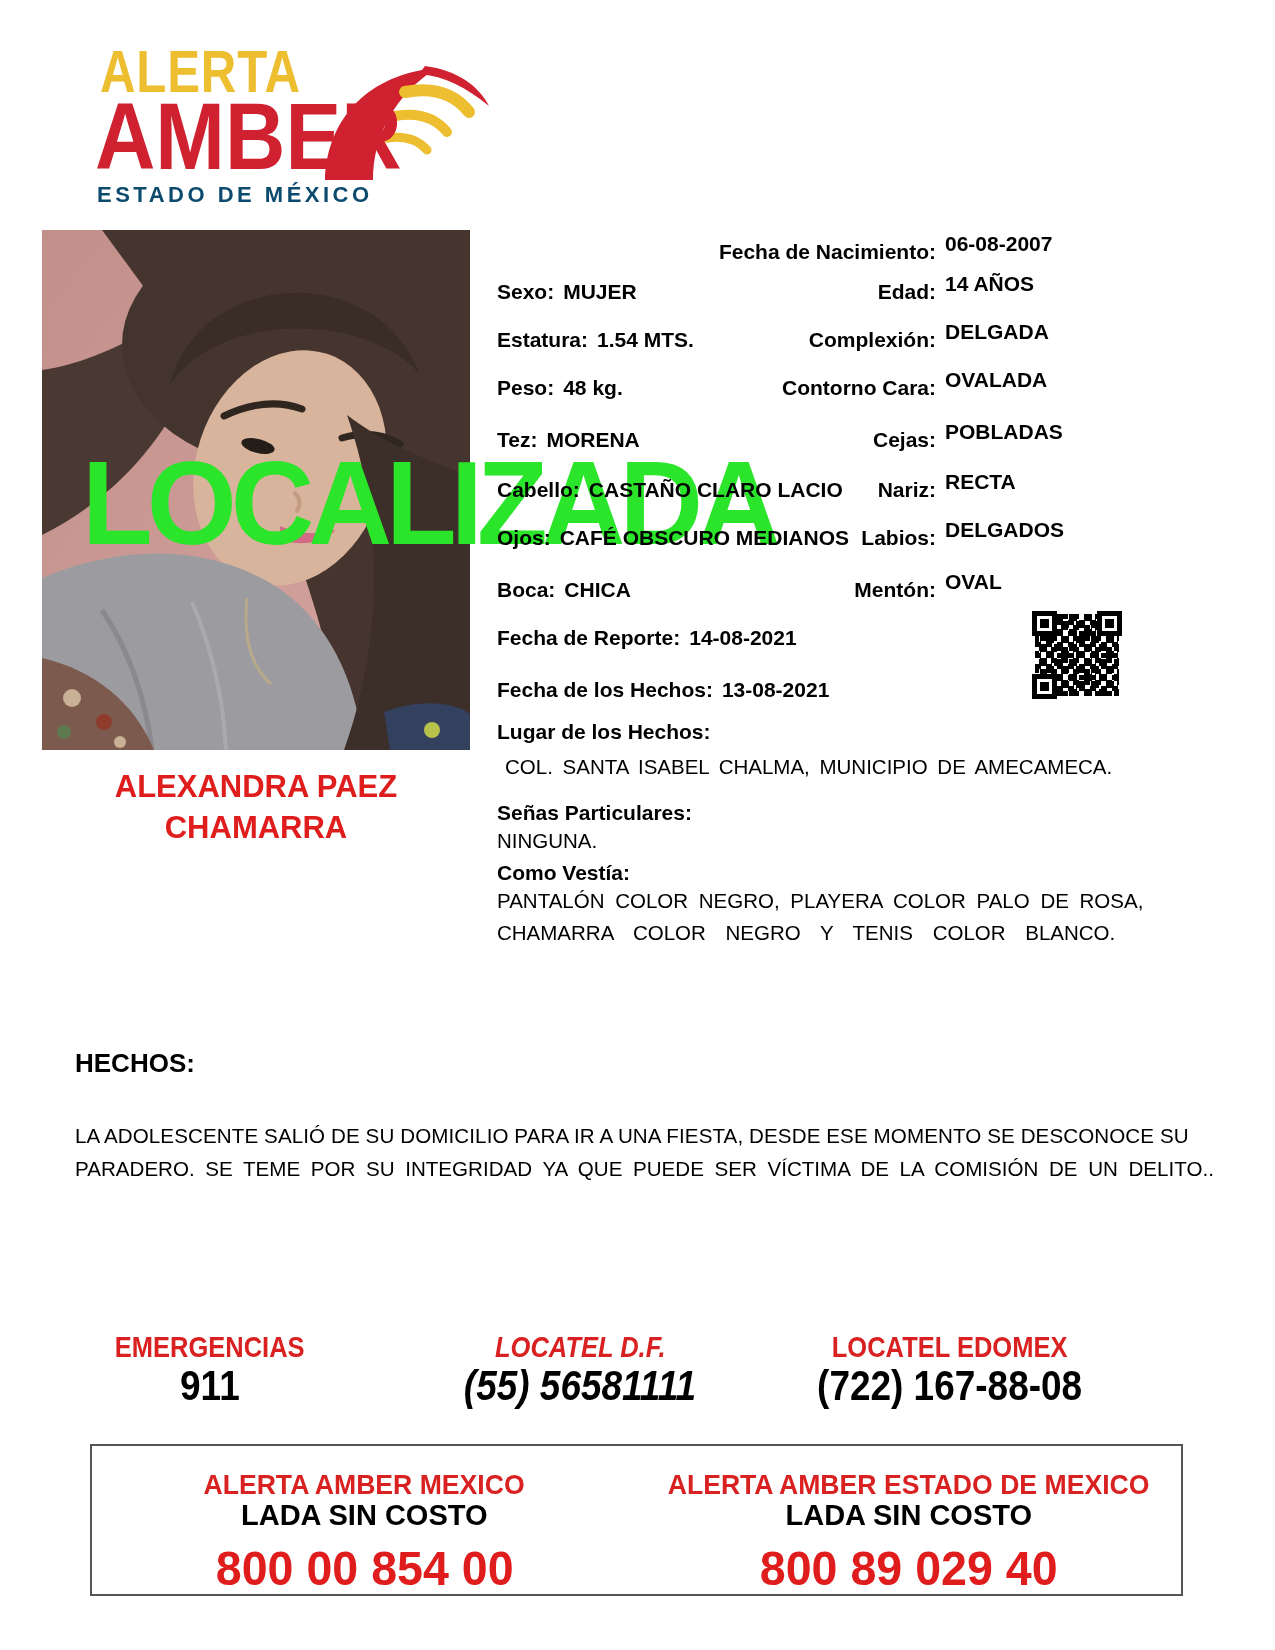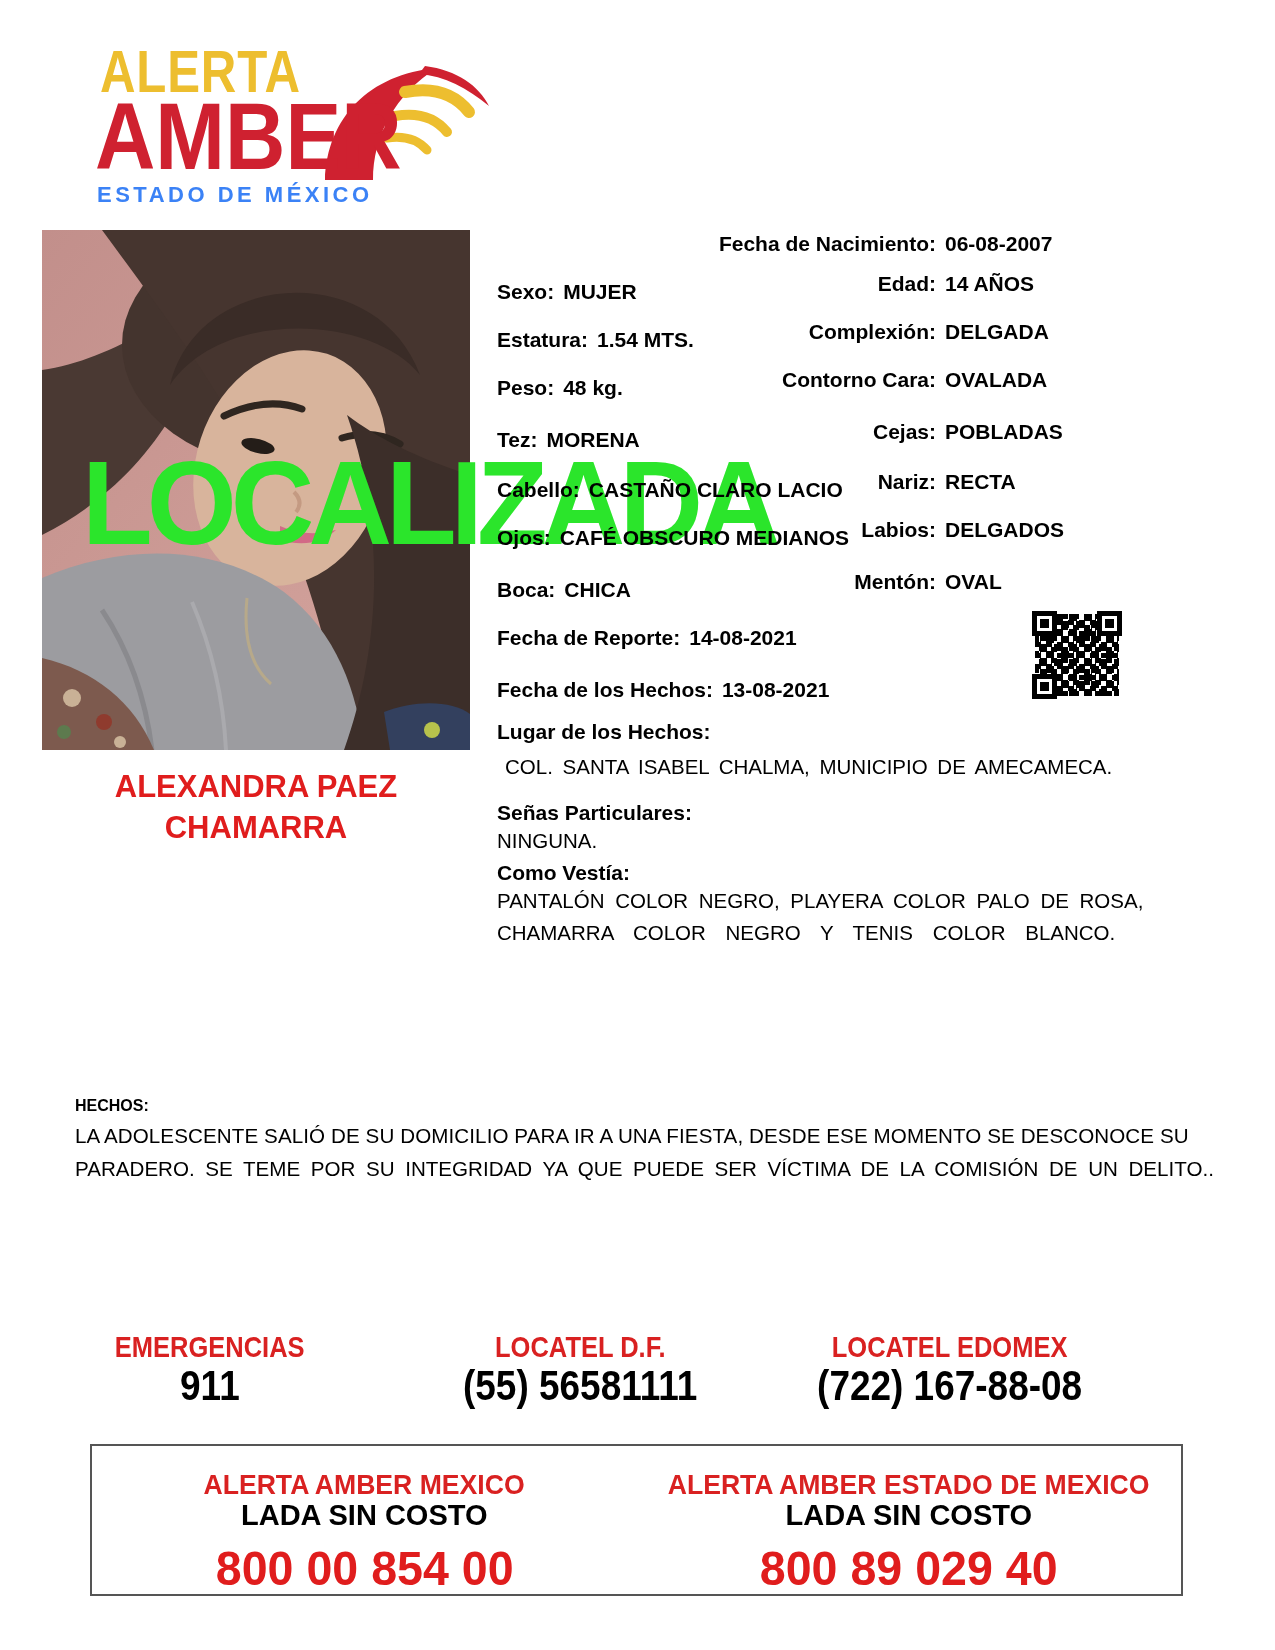--- a/index.html
+++ b/index.html
@@ -6,21 +6,21 @@
   .page{
     position:relative;width:1275px;height:1650px;background:#ffffff;
     font-family:"Liberation Sans","DejaVu Sans",sans-serif;color:#000;overflow:hidden;margin:0 auto;
   }
   
   .logo{position:absolute;left:95px;top:42px;width:330px;height:170px;}
   .logo-alerta{position:absolute;left:5px;top:0;font-size:60px;font-weight:800;color:#edbe2f;
     transform:scaleX(.82);transform-origin:left top;letter-spacing:1px;line-height:60px;}
   .logo-amber{position:absolute;left:0;top:48px;font-size:95px;font-weight:800;color:#cf2130;
     transform:scaleX(.88);transform-origin:left top;line-height:92px;letter-spacing:0;}
-  .logo-estado{position:absolute;left:2px;top:141px;font-size:22px;font-weight:700;color:#3b82f6;
+  .logo-estado{position:absolute;left:2px;top:141px;font-size:22px;font-weight:700;color:#0c4a6e;
     letter-spacing:3.5px;line-height:24px;}
   .logo-swoosh{position:absolute;left:212px;top:-2px;}
   
   .hdr{position:absolute;left:620px;top:60px;width:560px;text-align:center;}
   .hdr-title{font-size:25px;font-weight:700;line-height:30px;}
   .hdr-report{font-size:27.5px;font-weight:700;line-height:32px;margin-top:12px;}
   
   .photo{position:absolute;left:42px;top:230px;width:428px;height:520px;z-index:1;}
   .photo svg{display:block;width:100%;height:100%;}
   
@@ -29,45 +29,45 @@
     transform:scaleX(.98);transform-origin:left top;}
   
   .name{position:absolute;left:42px;top:766px;width:428px;text-align:center;color:#e01d1d;
     font-size:31px;font-weight:700;line-height:41px;z-index:10;}
   
   .details{position:absolute;left:497px;top:0;width:670px;z-index:10;}
   .drow{position:absolute;left:0;width:670px;height:26px;font-size:21px;font-weight:700;line-height:26px;}
   .lpair{position:absolute;left:0;white-space:nowrap;margin-top:8px;}
   .lpair .val{margin-left:9px;}
   .rpair{position:absolute;left:448px;white-space:nowrap;}
-  .rpair .rlabel{position:absolute;right:100%;padding-right:9px;white-space:nowrap;}
+  .rpair .rlabel{position:absolute;right:100%;padding-right:9px;white-space:nowrap;margin-top:8px;}
   .sec-label{position:absolute;left:0;font-size:21px;font-weight:700;line-height:26px;}
   .sec-value{position:absolute;left:0;font-size:20.5px;font-weight:400;line-height:25px;white-space:nowrap;}
   .place-val{left:8px;word-spacing:4px;}
   .cloth1{word-spacing:5px;}
   .cloth2{word-spacing:14px;}
   
   .qr{position:absolute;left:1030px;top:609px;width:94px;height:92px;background:#fff;z-index:10;}
   .qr-noise{position:absolute;inset:5px;
     background:
       repeating-conic-gradient(#000 0% 25%, transparent 0% 50%) 0 0/11px 11px,
       repeating-conic-gradient(#000 0% 25%, transparent 0% 50%) 4px 7px/15px 15px,
       #fff;}
   .qr-f{position:absolute;width:25px;height:25px;border:5px solid #000;background:#fff;box-sizing:border-box;}
   .qr-f::after{content:"";position:absolute;inset:3px;background:#000;}
   .qr-tl{left:2px;top:2px;} .qr-tr{right:2px;top:2px;} .qr-bl{left:2px;bottom:2px;}
   
-  .facts-label{position:absolute;left:75px;top:1093px;font-size:16px;font-weight:700;line-height:26px;}
+  .facts-label{position:absolute;left:75px;top:1050px;font-size:26px;font-weight:700;line-height:26px;}
   .facts-line1{position:absolute;left:75px;top:1123px;width:1120px;font-size:21px;line-height:26px;
     letter-spacing:.1px;white-space:nowrap;transform:scaleX(.98);transform-origin:left top;}
   .facts-line2{position:absolute;left:75px;top:1156px;width:1120px;font-size:21px;line-height:26px;
     word-spacing:5px;white-space:nowrap;transform:scaleX(.98);transform-origin:left top;}
   
   .contact{position:absolute;text-align:center;}
-  .c1{left:55px;top:1331px;width:310px;} .c2{left:400px;top:1331px;width:360px;} .c3{left:775px;top:1331px;width:350px;}
+  .c1{left:55px;top:1331px;width:310px;} .c2{left:400px;top:1331px;width:360px;font-style:italic;} .c3{left:775px;top:1331px;width:350px;}
   .contact-label{display:inline-block;color:#d92121;font-size:30px;font-weight:700;line-height:32px;
     transform:scaleX(.85);transform-origin:center;white-space:nowrap;}
   .contact-number{display:inline-block;color:#000;font-size:42px;font-weight:700;line-height:44px;
     transform:scaleX(.88);transform-origin:center;white-space:nowrap;margin-top:1px;}
   
   .fbox{position:absolute;left:90px;top:1444px;width:1093px;height:152px;border:2px solid #555;
     display:flex;box-sizing:border-box;}
   .fcol{flex:1;text-align:center;padding-top:23px;}
   .fcol-title{display:inline-block;color:#d92121;font-size:28px;font-weight:700;line-height:31px;
     transform:scaleX(.95);transform-origin:center;white-space:nowrap;}

